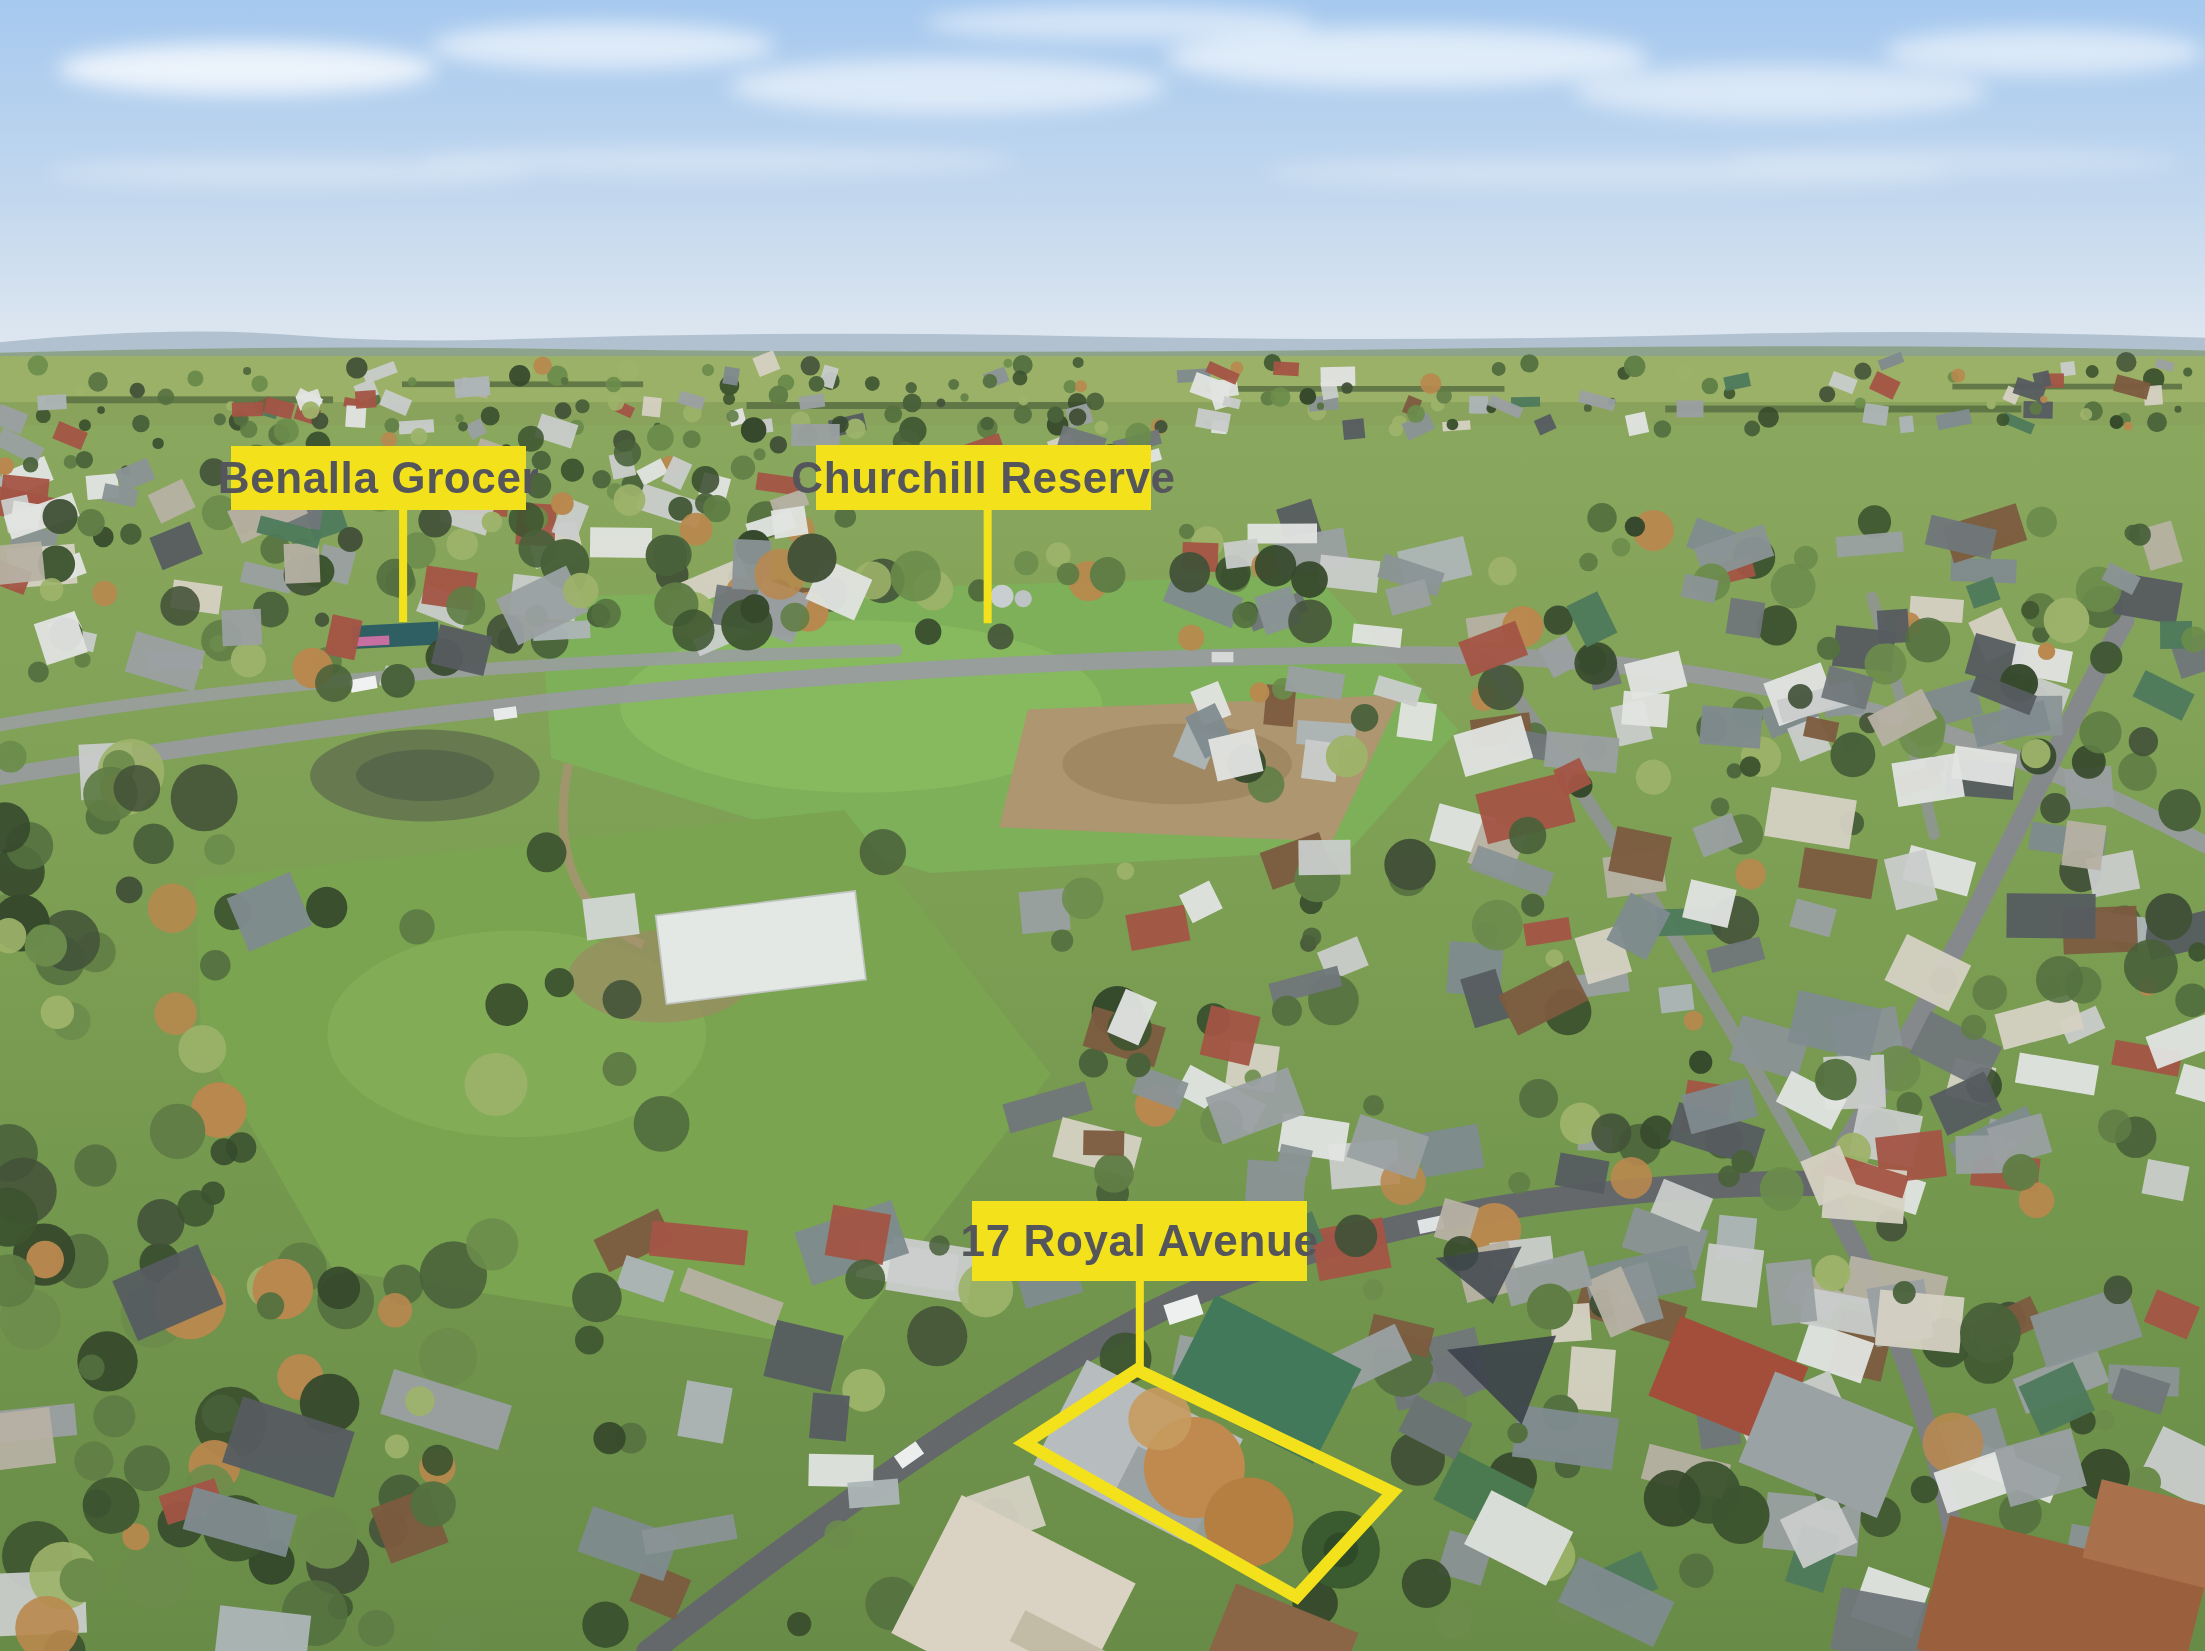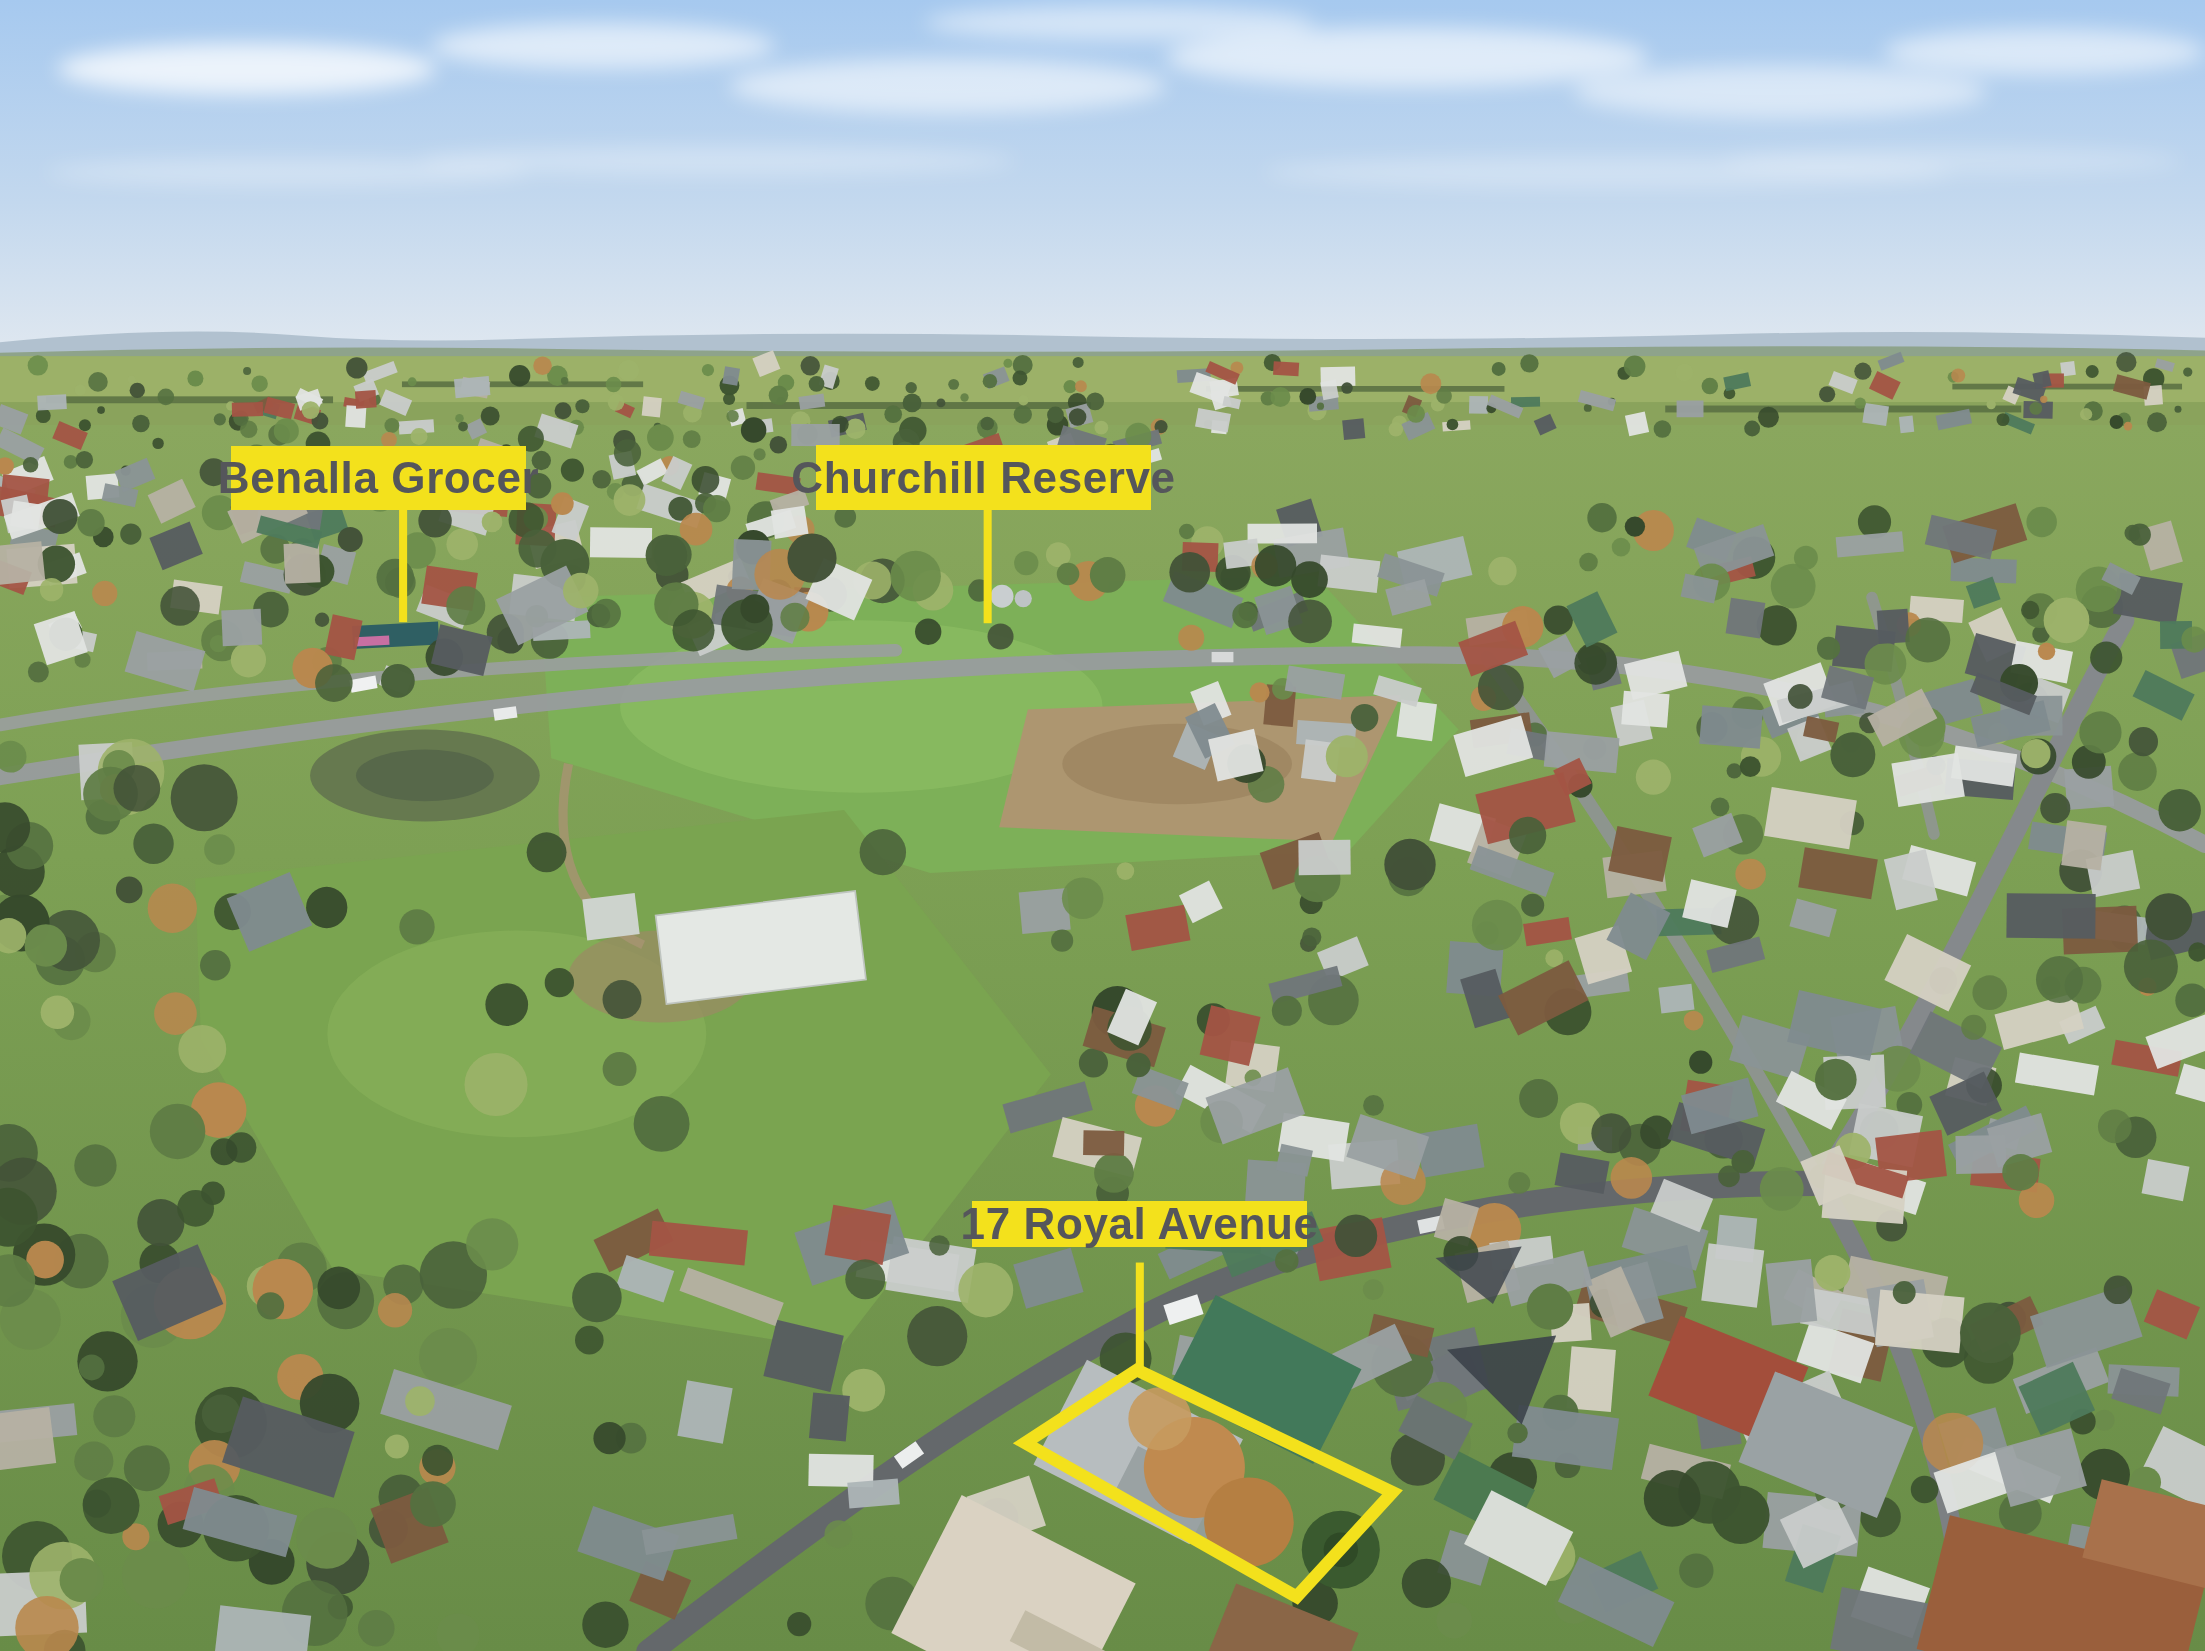--- a/index.html
+++ b/index.html
@@ -4,21 +4,21 @@
 <style>
   html,body{margin:0;padding:0;background:#000;}
   #stage{position:relative;width:2205px;height:1652px;overflow:hidden;
          font-family:"Liberation Sans",sans-serif;}
   #stage svg{position:absolute;left:0;top:0;width:100%;height:100%;display:block;}
   .map-label{position:absolute;display:flex;align-items:center;justify-content:center;
              background:#F3E11C;color:#55565B;font-weight:bold;font-size:44px;
              letter-spacing:0.6px;white-space:nowrap;z-index:30;}
   #label-benalla{left:231px;top:446px;width:295px;height:64px;}
   #label-churchill{left:816px;top:445px;width:335px;height:65px;}
-  #label-royal{left:972px;top:1201px;width:335px;height:46px;}
+  #label-royal{left:972px;top:1201px;width:335px;height:80px;}
   .accent{fill:#F3E11C;}
   .accent-stroke{stroke:#F3E11C;fill:none;stroke-width:22px;stroke-linejoin:miter;}
   #overlay{z-index:20;}
 </style>
 </head>
 <body>
 
 <div id="stage">
 
   <svg id="photo" viewBox="0 0 3840 2876" preserveAspectRatio="none">

